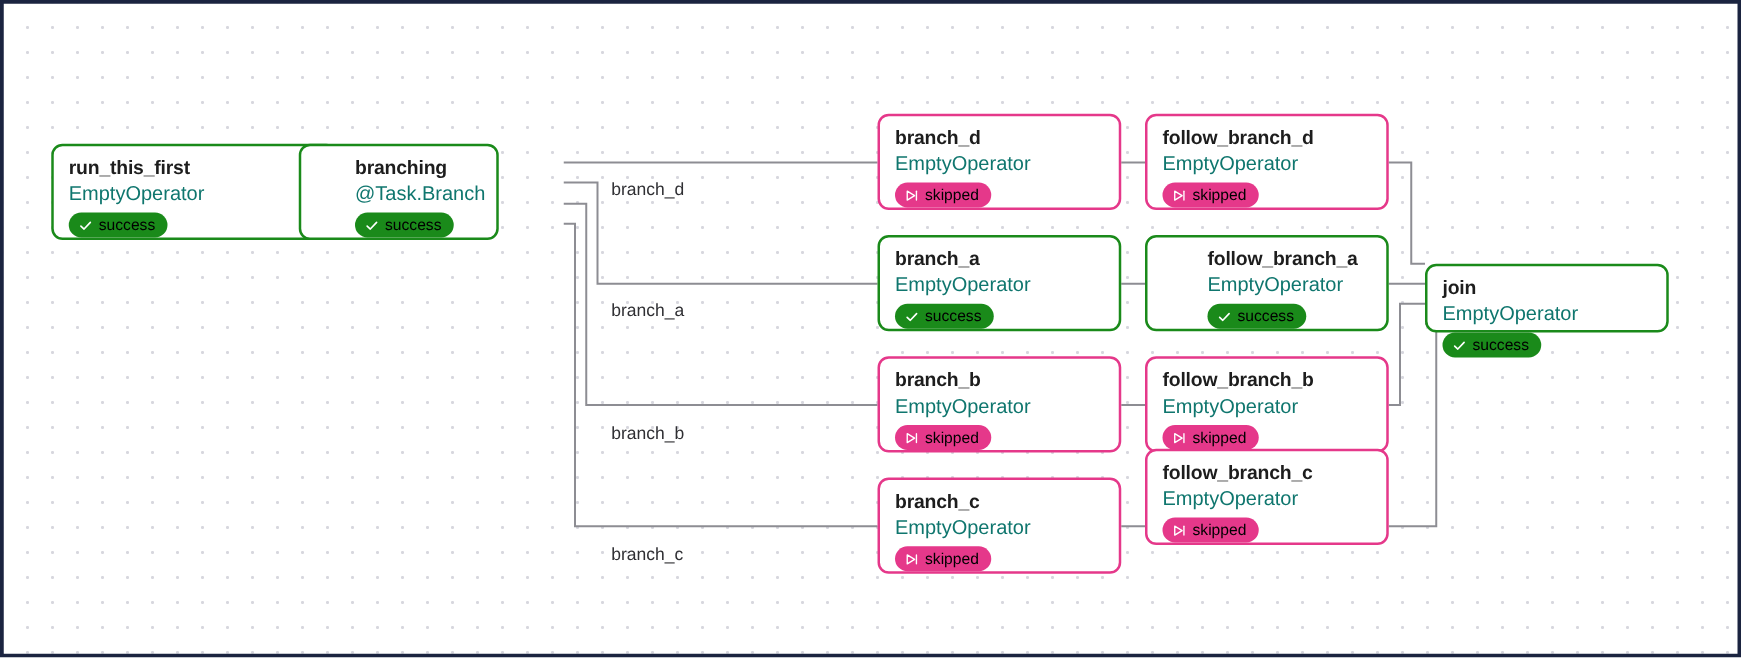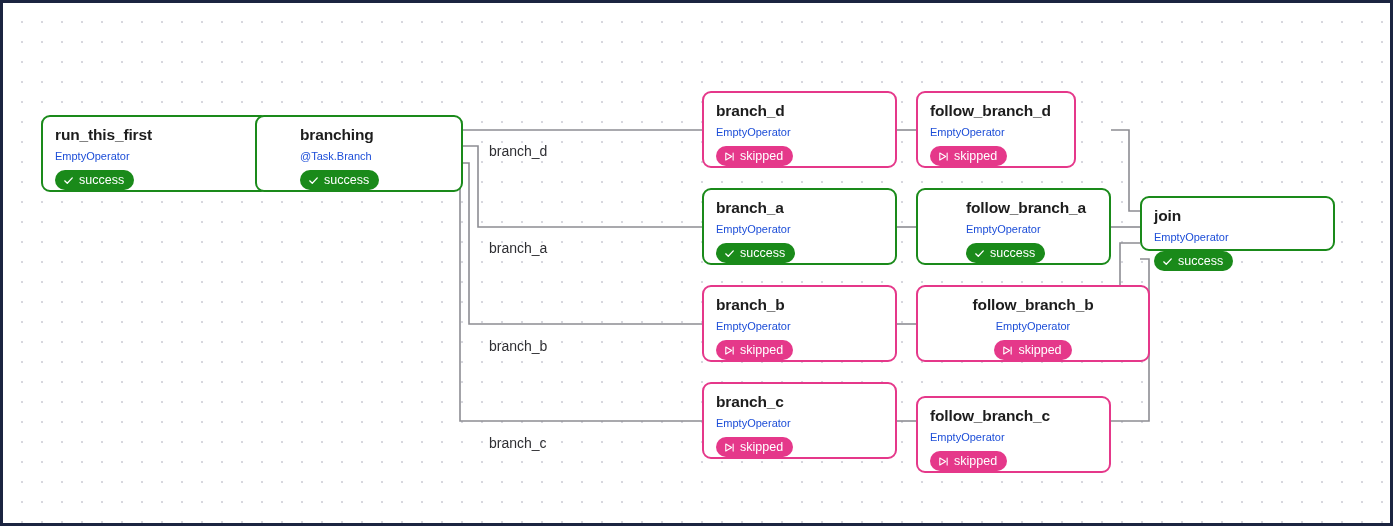--- a/index.html
+++ b/index.html
@@ -36,36 +36,36 @@
 
   .node-title{
     font-size:15.5px;
     font-weight:bold;
     color:#1d1d1d;
     letter-spacing:-0.15px;
     line-height:17px;
     white-space:nowrap;
   }
   .node-op{
-    font-size:11px;
-    color:#1d4ed8;
+    font-size:16px;
+    color:#0f766e;
     line-height:16px;
     margin-top:5px;
     white-space:nowrap;
   }
 
   .badge{
     display:inline-flex;
     align-items:center;
     gap:5px;
     border-radius:11px;
     padding:3px 10px 3px 8px;
     margin-top:6px;
     font-size:12.5px;
-    color:#ffffff;
+    color:#000000;
     line-height:14px;
     white-space:nowrap;
   }
   .badge.success{background:#1a8a1a;justify-content:center;}
   .badge.skipped{background:#e5388a;}
   .badge svg{display:block;flex:none;}
 
   .edge-label{
     position:absolute;
     font-size:14px;
@@ -96,34 +96,34 @@
       <path d="M 1108,418 L 1146,418 L 1146,256 L 1137,256" fill="none" stroke="#8d8d93" stroke-width="1.6" stroke-linejoin="miter"></path>
     </svg>
 
   <div id="node-layer">
       <div class="node success" style="left: 38px; top: 112px; width: 229px; height: 77px;"><div class="node-title">run_this_first</div><div class="node-op">EmptyOperator</div><div class="badge success">
           <svg width="11" height="11" viewBox="0 0 16 16">
             <path d="M2.5 8.5 L6.2 12 L13.5 4.2" fill="none" stroke="#ffffff" stroke-width="1.9" stroke-linecap="round" stroke-linejoin="round"></path>
           </svg>
           <span>success</span>
         </div></div>
-      <div class="node success" style="left: 252px; top: 112px; width: 208px; height: 77px; padding-left: 43px;"><div class="node-title">branching</div><div class="node-op">@Task.Branch</div><div class="badge success">
+      <div class="node success" style="left: 236px; top: 112px; width: 160px; height: 77px; padding-left: 43px;"><div class="node-title">branching</div><div class="node-op">@Task.Branch</div><div class="badge success">
           <svg width="11" height="11" viewBox="0 0 16 16">
             <path d="M2.5 8.5 L6.2 12 L13.5 4.2" fill="none" stroke="#ffffff" stroke-width="1.9" stroke-linecap="round" stroke-linejoin="round"></path>
           </svg>
           <span>success</span>
         </div></div>
       <div class="node skipped" style="left: 699px; top: 88px; width: 195px; height: 77px;"><div class="node-title">branch_d</div><div class="node-op">EmptyOperator</div><div class="badge skipped">
           <svg width="11" height="11" viewBox="0 0 16 16">
             <path d="M2.6 2.8 L11.2 8 L2.6 13.2 Z" fill="none" stroke="#ffffff" stroke-width="1.6" stroke-linejoin="round"></path>
             <path d="M13.3 2.8 L13.3 13.2" stroke="#ffffff" stroke-width="1.6" stroke-linecap="round"></path>
           </svg>
           <span>skipped</span>
         </div></div>
-      <div class="node skipped" style="left: 913px; top: 88px; width: 160px; height: 77px;"><div class="node-title">follow_branch_d</div><div class="node-op">EmptyOperator</div><div class="badge skipped">
+      <div class="node skipped" style="left: 913px; top: 88px; width: 195px; height: 77px;"><div class="node-title">follow_branch_d</div><div class="node-op">EmptyOperator</div><div class="badge skipped">
           <svg width="11" height="11" viewBox="0 0 16 16">
             <path d="M2.6 2.8 L11.2 8 L2.6 13.2 Z" fill="none" stroke="#ffffff" stroke-width="1.6" stroke-linejoin="round"></path>
             <path d="M13.3 2.8 L13.3 13.2" stroke="#ffffff" stroke-width="1.6" stroke-linecap="round"></path>
           </svg>
           <span>skipped</span>
         </div></div>
       <div class="node success" style="left: 699px; top: 185px; width: 195px; height: 77px;"><div class="node-title">branch_a</div><div class="node-op">EmptyOperator</div><div class="badge success">
           <svg width="11" height="11" viewBox="0 0 16 16">
             <path d="M2.5 8.5 L6.2 12 L13.5 4.2" fill="none" stroke="#ffffff" stroke-width="1.9" stroke-linecap="round" stroke-linejoin="round"></path>
           </svg>
@@ -135,42 +135,42 @@
           </svg>
           <span>success</span>
         </div></div>
       <div class="node skipped" style="left: 699px; top: 282px; width: 195px; height: 77px;"><div class="node-title">branch_b</div><div class="node-op">EmptyOperator</div><div class="badge skipped">
           <svg width="11" height="11" viewBox="0 0 16 16">
             <path d="M2.6 2.8 L11.2 8 L2.6 13.2 Z" fill="none" stroke="#ffffff" stroke-width="1.6" stroke-linejoin="round"></path>
             <path d="M13.3 2.8 L13.3 13.2" stroke="#ffffff" stroke-width="1.6" stroke-linecap="round"></path>
           </svg>
           <span>skipped</span>
         </div></div>
-      <div class="node skipped" style="left: 913px; top: 282px; width: 234px; height: 77px; text-align: center;"><div class="node-title">follow_branch_b</div><div class="node-op">EmptyOperator</div><div class="badge skipped">
+      <div class="node skipped" style="left: 913px; top: 282px; width: 195px; height: 77px;"><div class="node-title">follow_branch_b</div><div class="node-op">EmptyOperator</div><div class="badge skipped">
           <svg width="11" height="11" viewBox="0 0 16 16">
             <path d="M2.6 2.8 L11.2 8 L2.6 13.2 Z" fill="none" stroke="#ffffff" stroke-width="1.6" stroke-linejoin="round"></path>
             <path d="M13.3 2.8 L13.3 13.2" stroke="#ffffff" stroke-width="1.6" stroke-linecap="round"></path>
           </svg>
           <span>skipped</span>
         </div></div>
       <div class="node skipped" style="left: 699px; top: 379px; width: 195px; height: 77px;"><div class="node-title">branch_c</div><div class="node-op">EmptyOperator</div><div class="badge skipped">
           <svg width="11" height="11" viewBox="0 0 16 16">
             <path d="M2.6 2.8 L11.2 8 L2.6 13.2 Z" fill="none" stroke="#ffffff" stroke-width="1.6" stroke-linejoin="round"></path>
             <path d="M13.3 2.8 L13.3 13.2" stroke="#ffffff" stroke-width="1.6" stroke-linecap="round"></path>
           </svg>
           <span>skipped</span>
         </div></div>
-      <div class="node skipped" style="left: 913px; top: 393px; width: 195px; height: 77px;"><div class="node-title">follow_branch_c</div><div class="node-op">EmptyOperator</div><div class="badge skipped">
+      <div class="node skipped" style="left: 913px; top: 356px; width: 195px; height: 77px;"><div class="node-title">follow_branch_c</div><div class="node-op">EmptyOperator</div><div class="badge skipped">
           <svg width="11" height="11" viewBox="0 0 16 16">
             <path d="M2.6 2.8 L11.2 8 L2.6 13.2 Z" fill="none" stroke="#ffffff" stroke-width="1.6" stroke-linejoin="round"></path>
             <path d="M13.3 2.8 L13.3 13.2" stroke="#ffffff" stroke-width="1.6" stroke-linecap="round"></path>
           </svg>
           <span>skipped</span>
         </div></div>
-      <div class="node success" style="left: 1137px; top: 193px; width: 195px; height: 55px;"><div class="node-title">join</div><div class="node-op">EmptyOperator</div><div class="badge success">
+      <div class="node success" style="left: 1137px; top: 208px; width: 195px; height: 55px;"><div class="node-title">join</div><div class="node-op">EmptyOperator</div><div class="badge success">
           <svg width="11" height="11" viewBox="0 0 16 16">
             <path d="M2.5 8.5 L6.2 12 L13.5 4.2" fill="none" stroke="#ffffff" stroke-width="1.9" stroke-linecap="round" stroke-linejoin="round"></path>
           </svg>
           <span>success</span>
         </div></div>
     </div>
   <div id="label-layer">
       <div class="edge-label" style="left: 486px; top: 140px;">branch_d</div>
       <div class="edge-label" style="left: 486px; top: 237px;">branch_a</div>
       <div class="edge-label" style="left: 486px; top: 335px;">branch_b</div>

